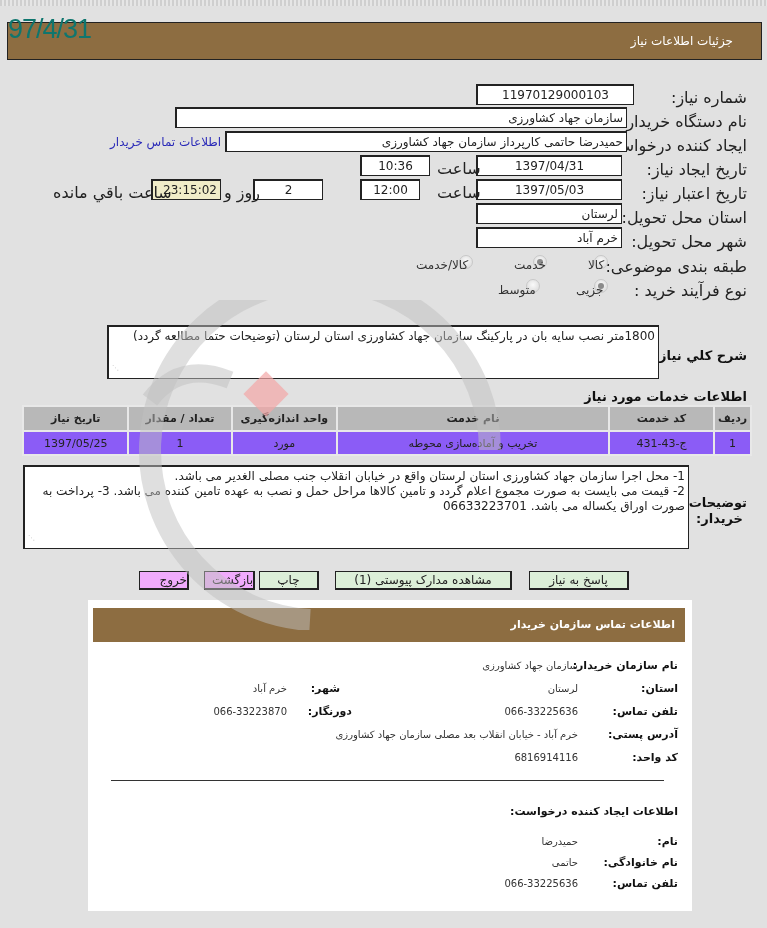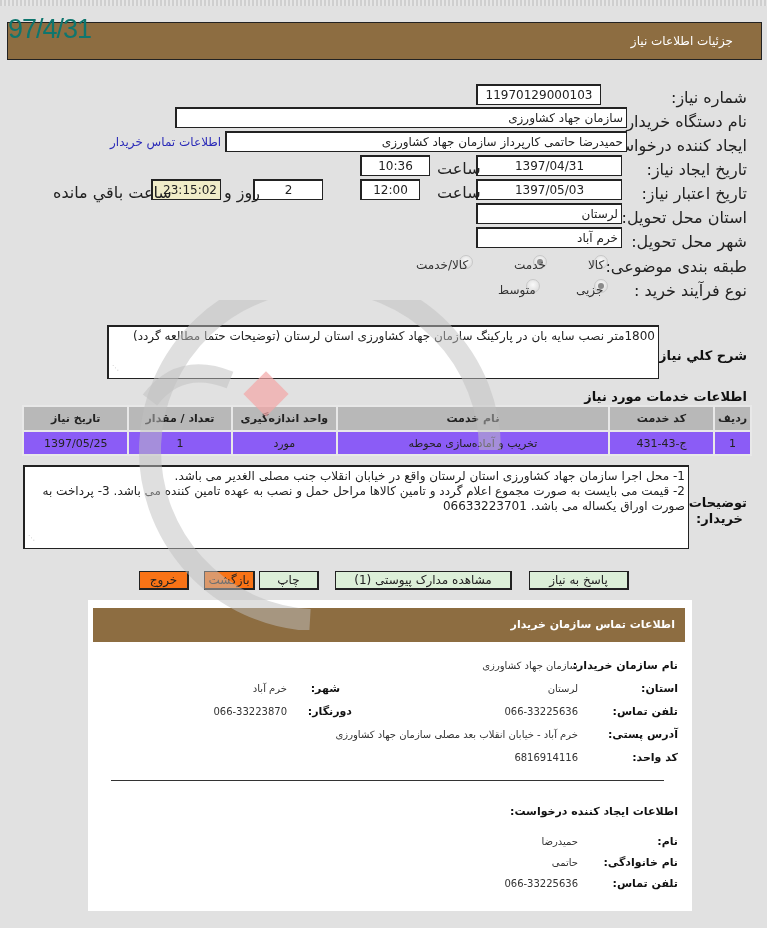--- a/index.html
+++ b/index.html
@@ -35,21 +35,21 @@
   .grip { position: absolute; left: 3px; bottom: 2px; font-size: 7px; color: #bbb; }
   .bold-lbl { position: absolute; direction: rtl; font-weight: bold; font-size: 13px; color: #111; white-space: nowrap; }
 
   table.svc { position: absolute; left: 22px; top: 405px; width: 730px; border-collapse: collapse; direction: rtl; font-size: 11px; }
   table.svc th { background: #b8b8b8; color: #222; font-weight: bold; height: 25px; border: 2px solid #e8e8e8; }
   table.svc td { background: #8b5cf6; text-align: center; height: 24px; border: 2px solid #e8e8e8; }
 
   .btn { position: absolute; height: 19px; border: 1px solid #222; border-bottom-width: 2px; border-right-width: 2px;
     font-size: 12px; text-align: center; line-height: 16px; direction: rtl; cursor: pointer; white-space: nowrap; }
   .btn.green { background: #dcefd8; }
-  .btn.pink { background: #f97316; }
+  .btn.pink { background: #f0abfc; text-align: right; }
 
   .card { position: absolute; left: 88px; top: 600px; width: 604px; height: 311px; background: #fff; }
   .card-head { position: absolute; left: 5px; top: 8px; width: 592px; height: 34px; background: #8d6d41; }
   .card-head span { position: absolute; right: 10px; top: 10px; color: #fff; font-weight: bold; font-size: 11px; direction: rtl; }
   .ci { position: absolute; direction: rtl; font-size: 10px; color: #333; white-space: nowrap; }
   .cl { position: absolute; direction: rtl; font-size: 11px; font-weight: bold; color: #111; white-space: nowrap; }
   .divider { position: absolute; left: 23px; top: 180px; width: 553px; height: 1px; background: #333; }
 
   .wm { position: absolute; pointer-events: none; z-index: 1; }
 </style>
@@ -63,21 +63,21 @@
   <span class="title">جزئیات اطلاعات نیاز</span>
 </div>
 
 <svg class="wm" style="left:110px;top:300px" width="420" height="330" viewBox="0 0 420 330">
   <path d="M200,320 A170,170 0 1,1 380,150" fill="none" stroke="#bfbfbf" stroke-width="22" opacity="0.5"></path>
   <path d="M40,100 Q70,60 120,80" fill="none" stroke="#bfbfbf" stroke-width="18" opacity="0.5"></path>
   <rect x="140" y="78" width="32" height="32" fill="#f4a6a6" opacity="0.7" transform="rotate(45 156 94)"></rect>
 </svg>
 
 <span class="lbl" style="right:20px;top:88px">شماره نیاز:</span>
-<div class="box c" style="left:476px;top:84px;width:125px">11970129000103</div>
+<div class="box c" style="left:476px;top:84px;width:158px">11970129000103</div>
 
 <span class="lbl" style="right:20px;top:112px">نام دستگاه خریدار:</span>
 <div class="box r" style="left:175px;top:107px;width:452px">سازمان جهاد کشاورزی</div>
 
 <span class="lbl" style="right:20px;top:136px">ایجاد کننده درخواست:</span>
 <div class="box r" style="left:225px;top:131px;width:402px">حمیدرضا حاتمی کارپرداز سازمان جهاد کشاورزی</div>
 <span class="link" style="left:110px;top:135px">اطلاعات تماس خریدار</span>
 
 <span class="lbl" style="right:20px;top:160px">تاریخ ایجاد نیاز:</span>
 <div class="box c" style="left:476px;top:155px;width:146px">1397/04/31</div>

